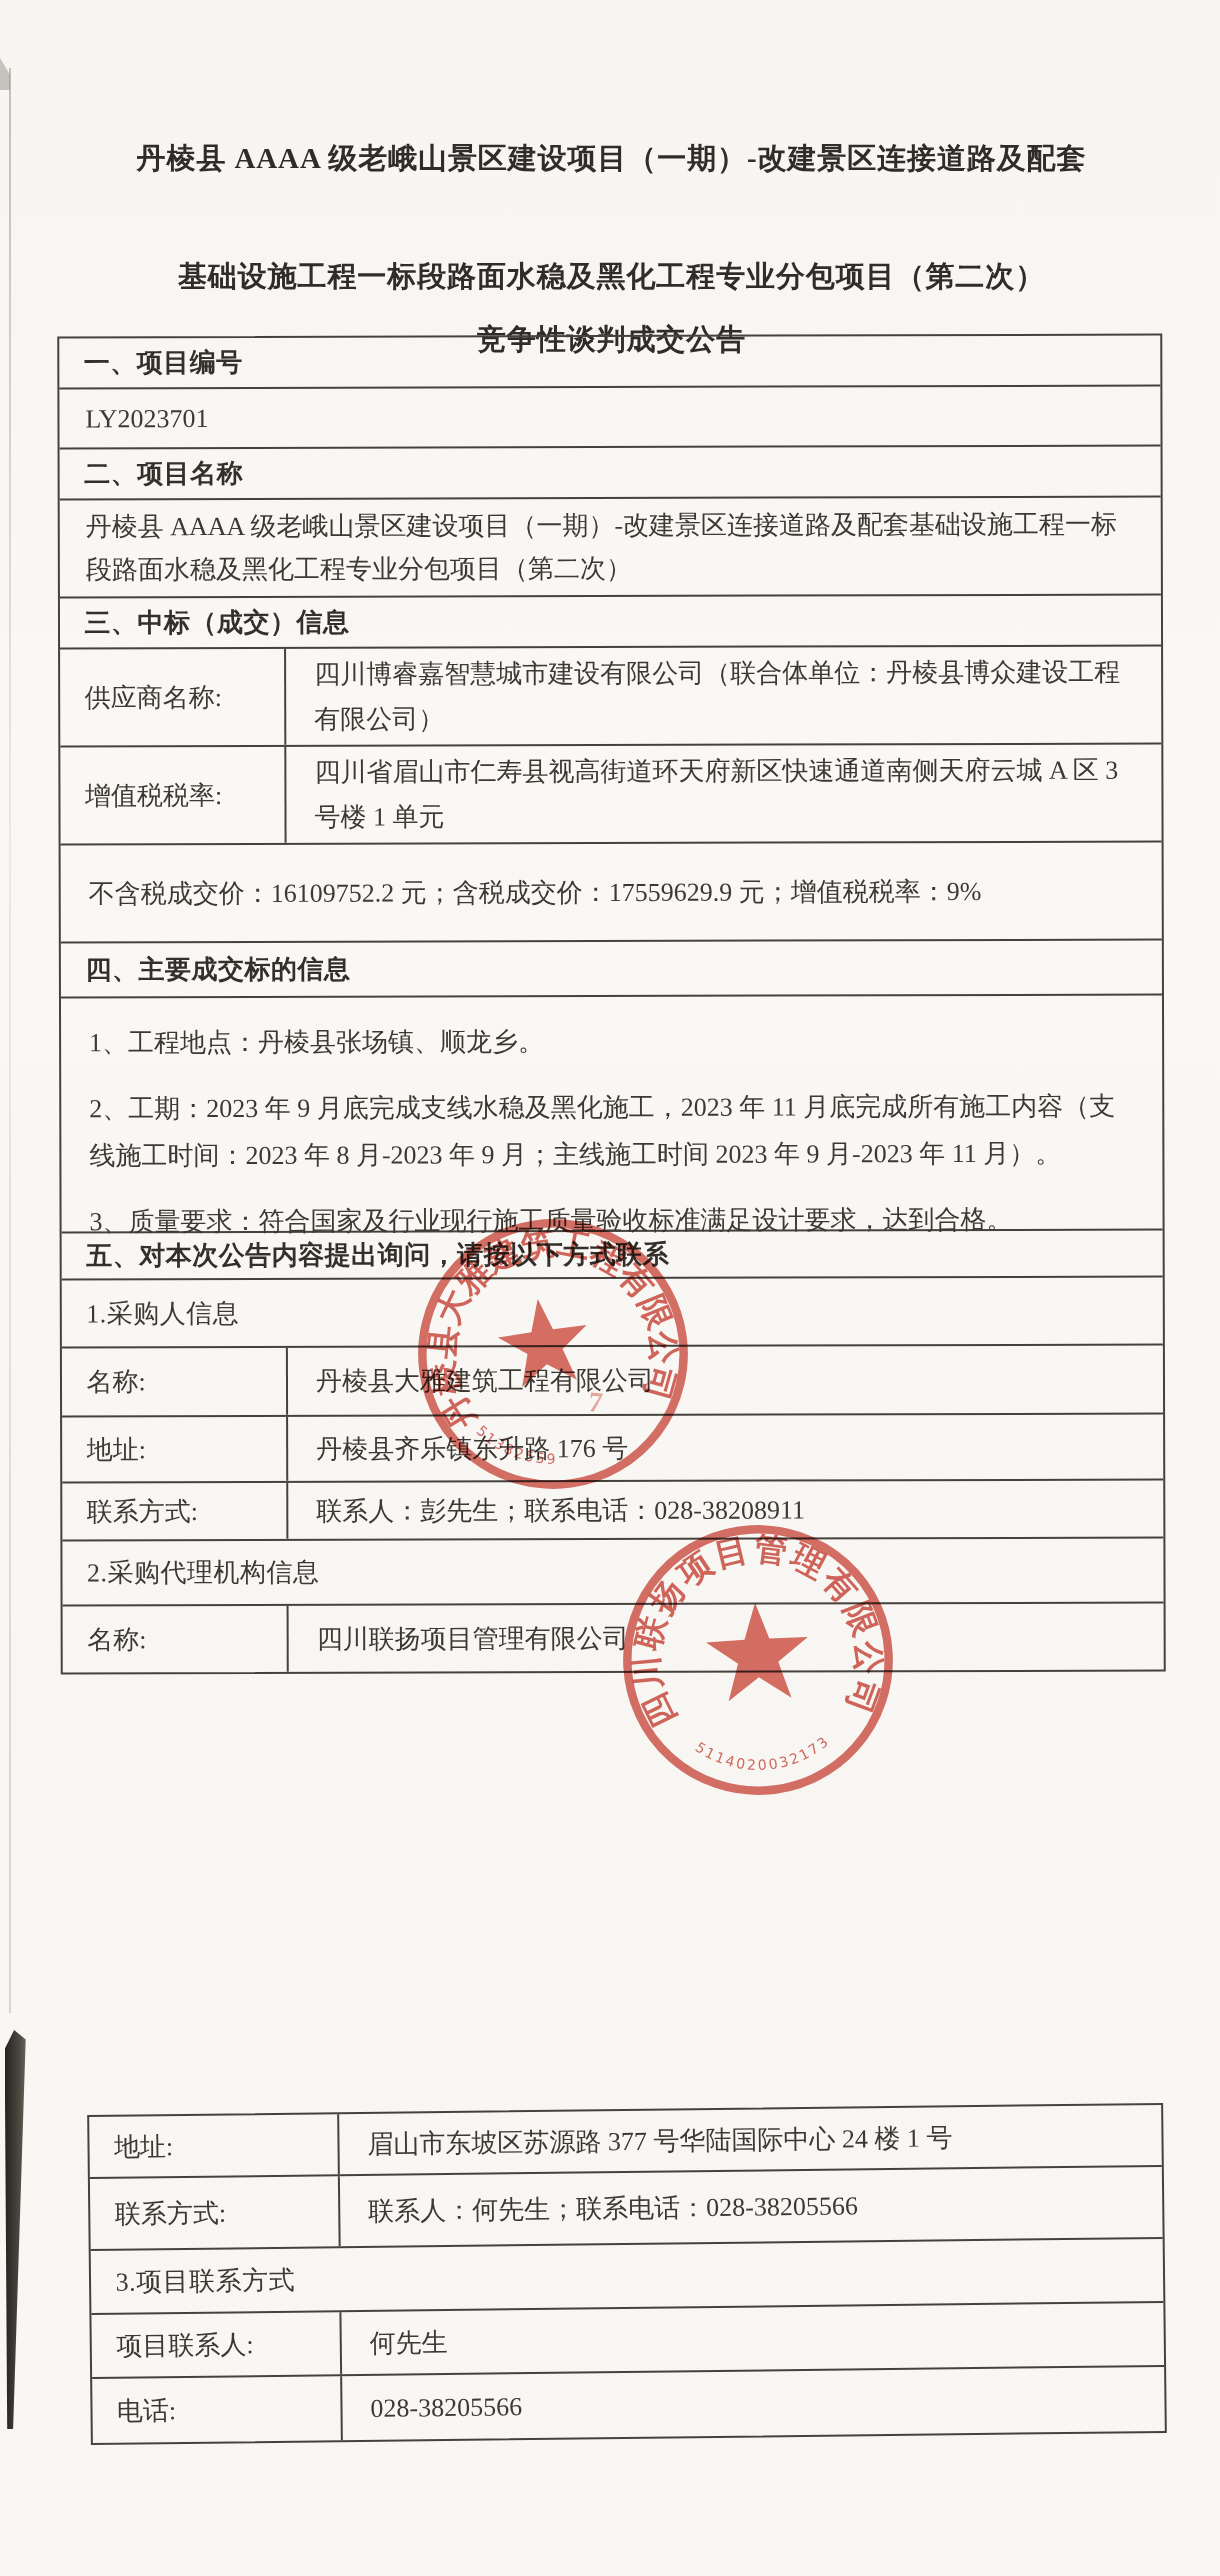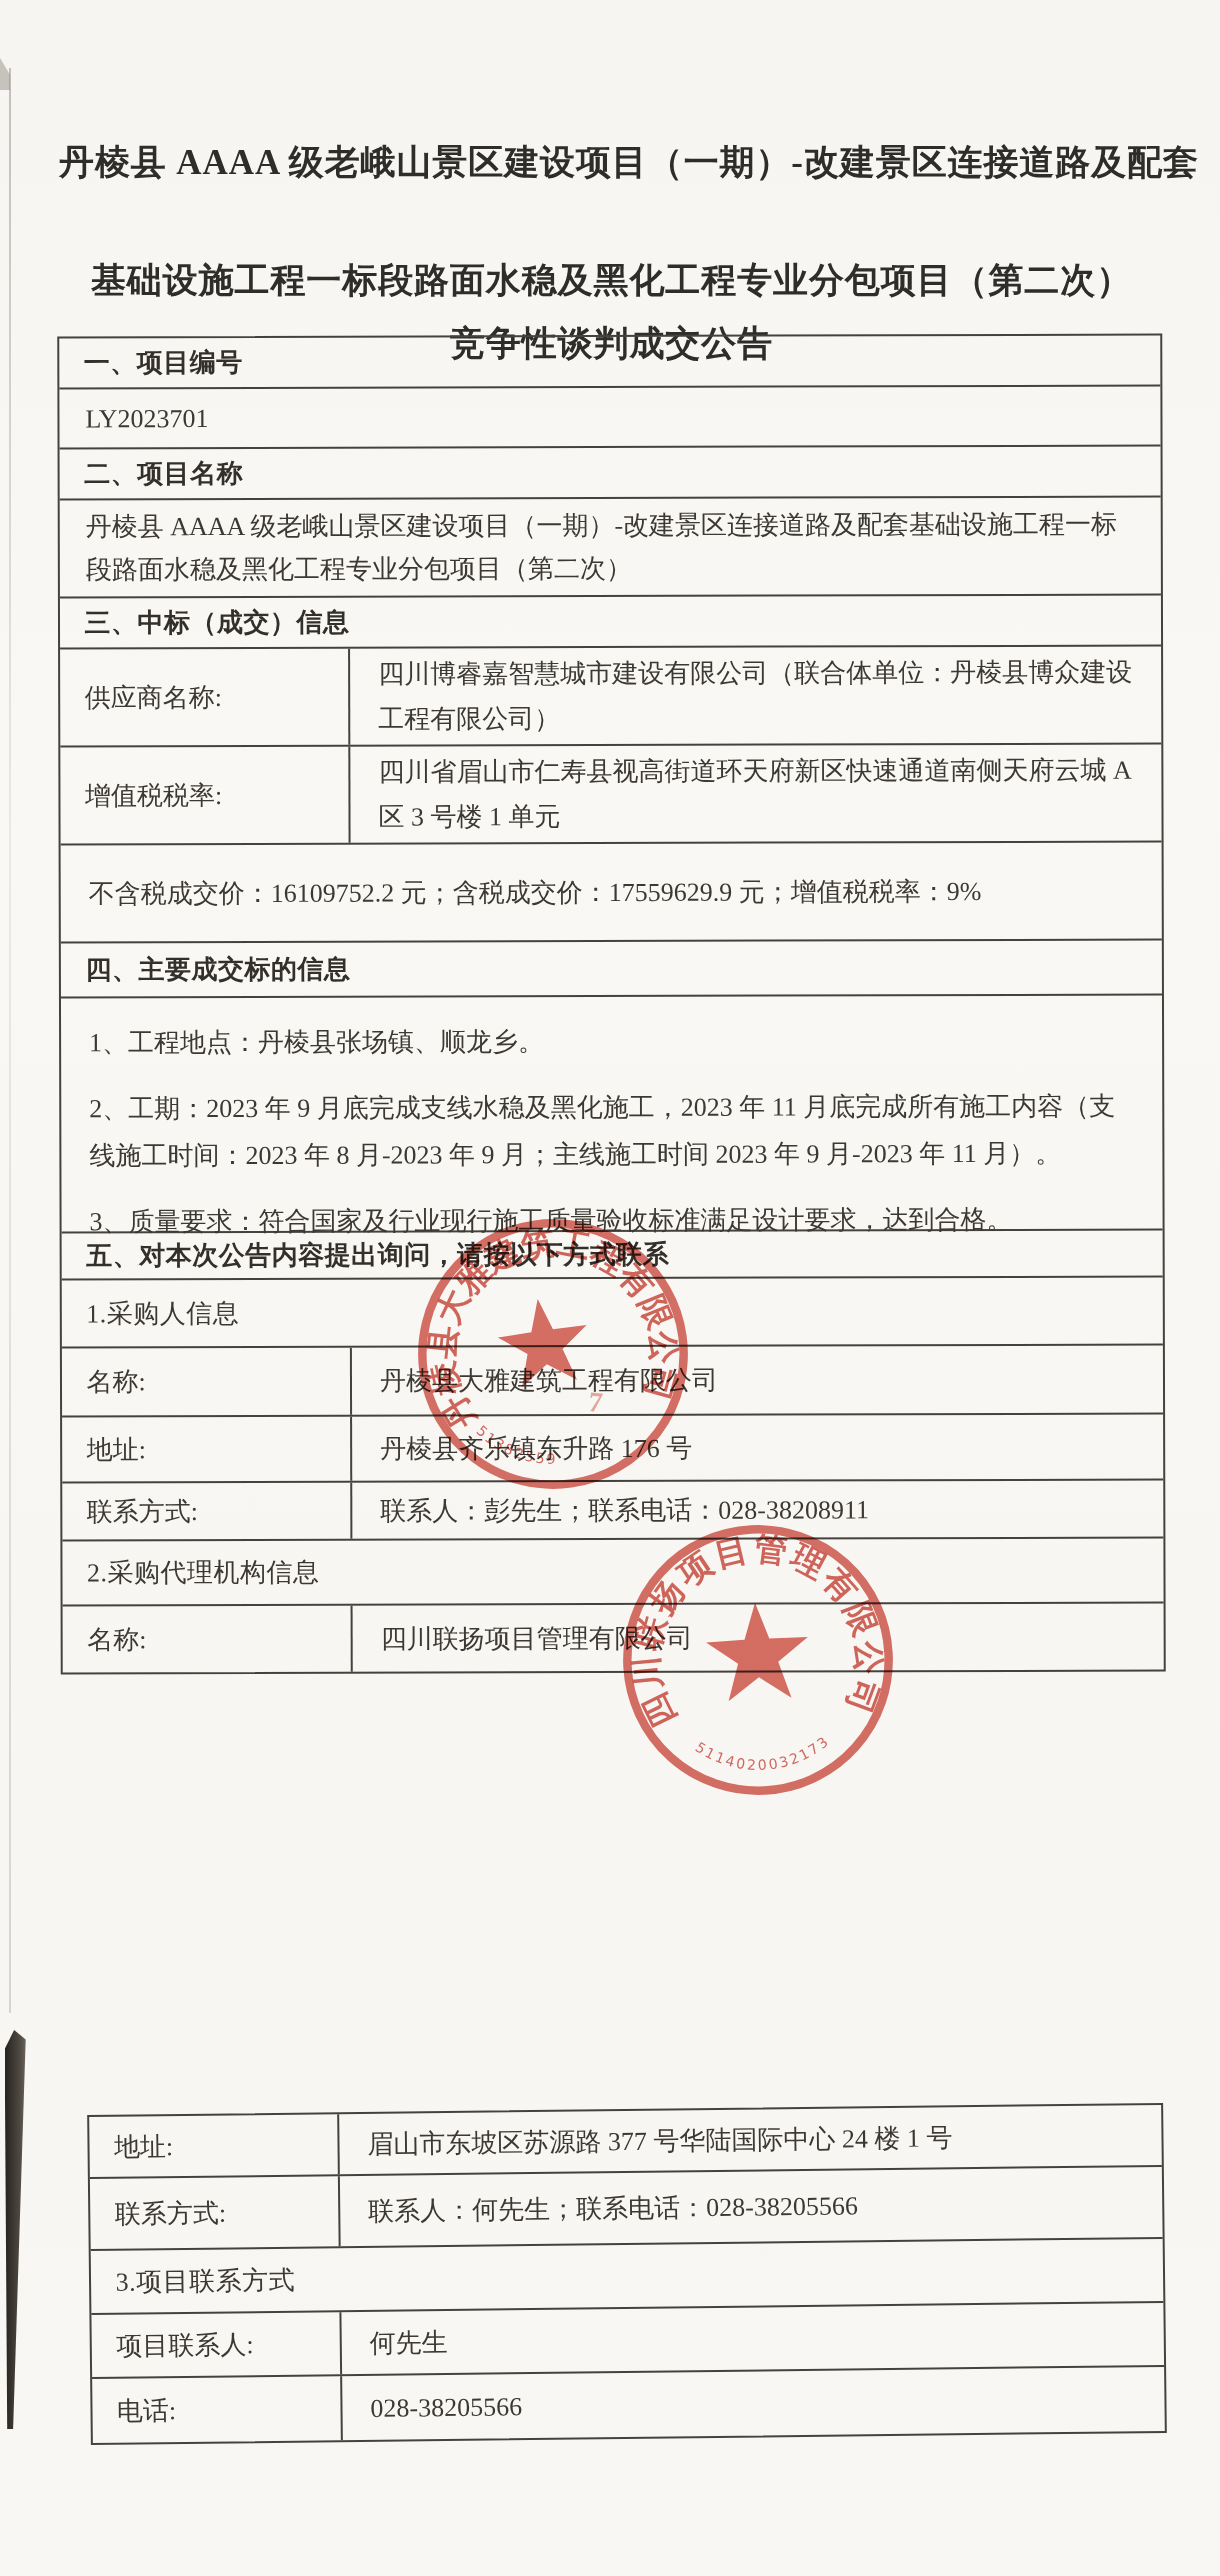--- a/index.html
+++ b/index.html
@@ -25,21 +25,21 @@
   }
   .page-edge-bottom {
     position:absolute; left:4.7px; top:2030px; width:21px; height:399px;
     background:linear-gradient(90deg,#262320,#4e4942 70%,#6b655c);
     clip-path:polygon(0 19px,45% 0,100% 9.4px,40% 100%,12% 100%);
     filter:blur(0.5px);
   }
   
   .title {
     position:absolute; left:59px; width:1105px; text-align:center;
-    font-weight:bold; font-size:35px; letter-spacing:0.9px; color:#2f2d2a;
+    font-weight:bold; font-size:29px; letter-spacing:0.9px; color:#2f2d2a;
     white-space:nowrap;
   }
   #title-line1 { top:139px; }
   #title-line2 { top:217px;margin-top:40px; }
   #title-line3 { top:290px;margin-top:30px; }
   
   .tbl { position:absolute; border:2.8px solid #45423e; background:transparent; }
   #table1 { left:59px;  top:335px;  width:1105px; transform:rotate(-0.15deg); }
   #table2 { left:89px;  top:2109px; width:1076px; transform:rotate(-0.65deg); }
   .tr { display:flex; align-items:stretch; border-bottom:2.8px solid #45423e; }
@@ -48,21 +48,21 @@
     flex:1; display:flex; align-items:center; padding:0 24.5px;
     font-weight:bold; font-size:26px; letter-spacing:0.5px; color:#33302b;
     white-space:nowrap; overflow:hidden;
   }
   .th.plain { font-weight:normal; color:#3c3933; }
   .tfull {
     flex:1; display:flex; align-items:center; padding:5.6px 26px;
     font-size:26px; line-height:43px; color:#3c3933;
   }
   .tlabel {
-    width:290px; flex:none; border-right:2.8px solid #45423e;
+    width:226px; flex:none; border-right:2.8px solid #45423e;
     display:flex; align-items:center; padding:0 9.4px 0 24.5px;
     font-size:26px; color:#3c3933; white-space:nowrap; overflow:hidden;
   }
   #table2 .tlabel { width:250px; }
   .tvalue {
     flex:1; display:flex; align-items:center;
     padding:7.5px 22.6px 7.5px 28px; font-size:26px; line-height:45px; color:#3c3933;
   }
   .titems { flex:1; padding:21px 28px 15px 28px; font-size:26px; line-height:47px; color:#3c3933; }
   .titems p { margin:0 0 19px 0; }

